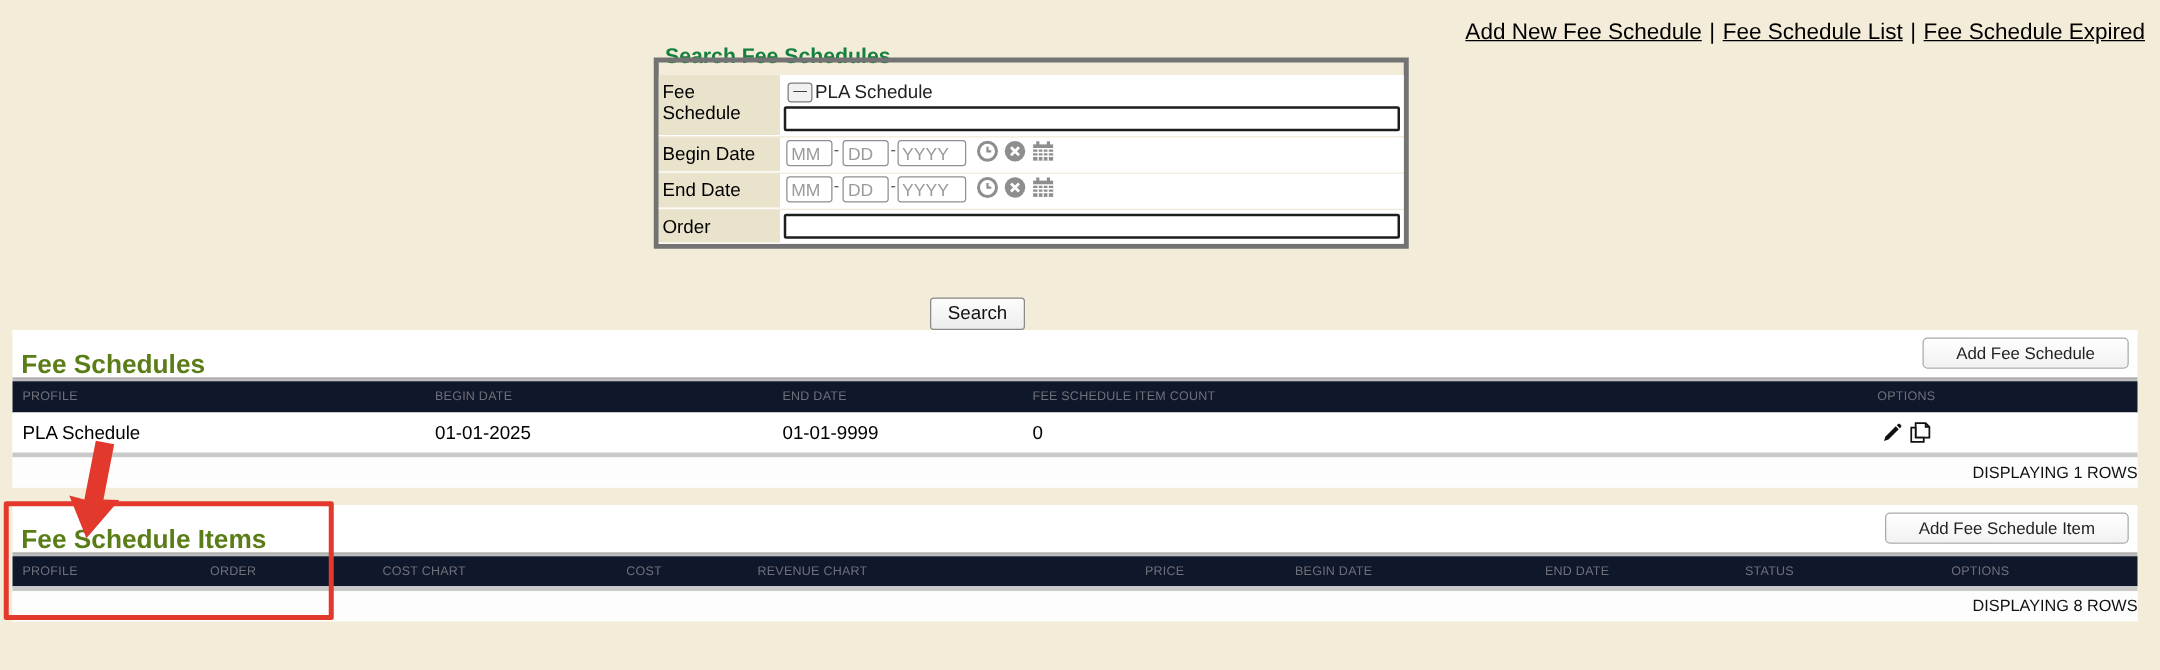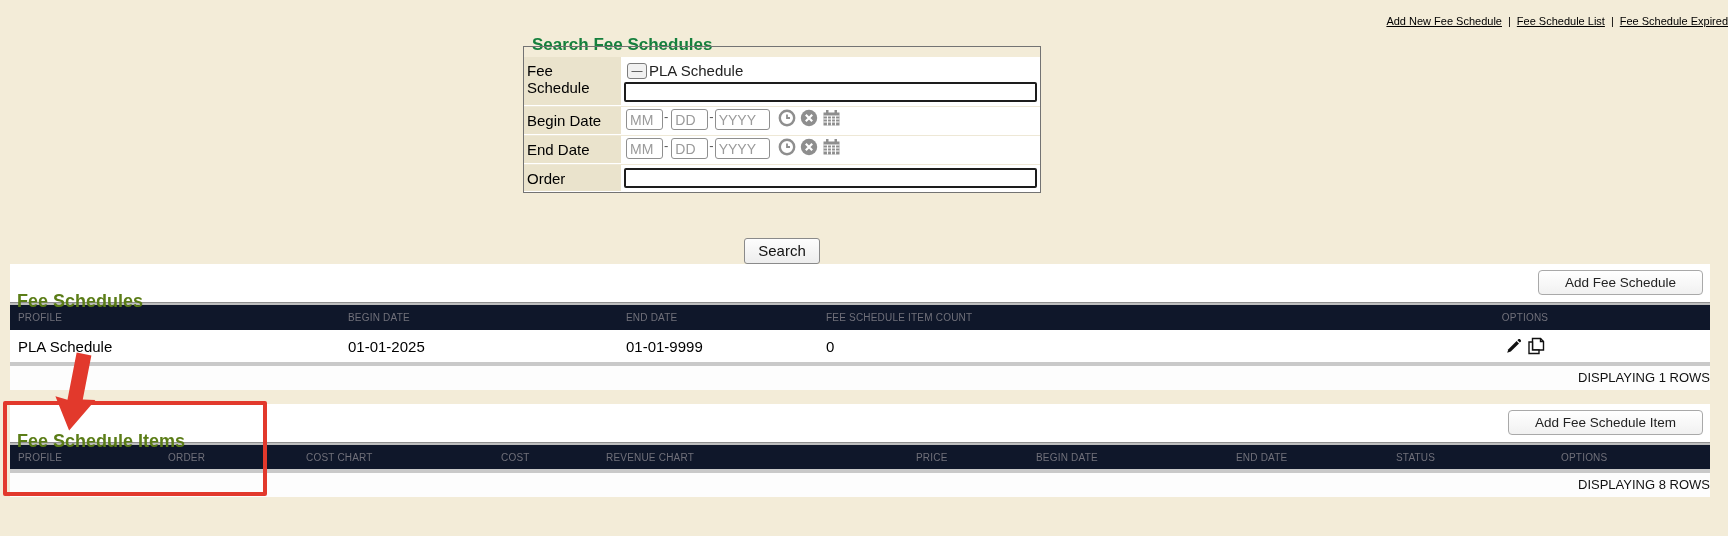--- a/index.html
+++ b/index.html
@@ -7,30 +7,30 @@
   body {
     background: #f3ecd8;
     font-family: "Liberation Sans", sans-serif;
     color: #000;
     position: relative;
     overflow: hidden;
   }
 
   
   .top-nav {
-    position: absolute; top: 15px; right: 0;
-    font-size: 11px; color: #000; white-space: nowrap;
+    position: absolute; top: 15px; right: 12px;
+    font-size: 18px; color: #000; white-space: nowrap;
   }
   .top-nav a { color: #000; text-decoration: underline; cursor: pointer; }
   .top-nav .sep { margin: 0 6px; text-decoration: none; }
 
   
   .search-box {
-    position: absolute; left: 523px; top: 46px; width: 518px;
-    border: 1px solid #737373;
+    position: absolute; left: 523px; top: 46px; width: 604px;
+    border: 4px solid #737373;
     padding-top: 10px;
   }
   .search-legend {
     position: absolute; left: 527px; top: 35px;
     background: #f3ecd8; padding: 0 5px;
     font-size: 17px; font-weight: bold; color: #15803d;
     line-height: 20px; white-space: nowrap; text-align: right;
   }
   .srow { display: flex; align-items: stretch; border-bottom: 1px solid #eee8d6; }
   .srow:last-child { border-bottom: none; }
@@ -82,22 +82,22 @@
     background: linear-gradient(#fdfdfd, #ededed);
     border: 1px solid #8a8a8a; border-radius: 3px;
     font-size: 15px; color: #111; padding: 3px 13px 4px 13px;
     cursor: pointer; font-family: "Liberation Sans", sans-serif;
   }
 
   
   .panel { position: absolute; left: 10px; width: 1700px; background: #fff; }
   .panel-head { position: relative; height: 38px; }
   .panel-title {
-    position: absolute; left: 7px; top: 27px;
-    font-size: 18px; font-weight: bold; color: #5b7d17;
+    position: absolute; left: 7px; top: 16px;
+    font-size: 21px; font-weight: bold; color: #5b7d17;
   }
   .panel-add-btn {
     position: absolute; right: 7px; top: 6px;
     background: linear-gradient(#ffffff, #f1f1f1);
     border: 1px solid #a9a9a9; border-radius: 4px;
     font-size: 13.5px; color: #222; padding: 4px 26px;
     cursor: pointer; font-family: "Liberation Sans", sans-serif;
   }
   .dbl-line { height: 2px; background: #fff; border-top: 1px solid #8f8f8f; border-bottom: 2px solid #bdbdbd; }
   .thead, .trow { display: grid; align-items: center; padding-left: 8px; }

